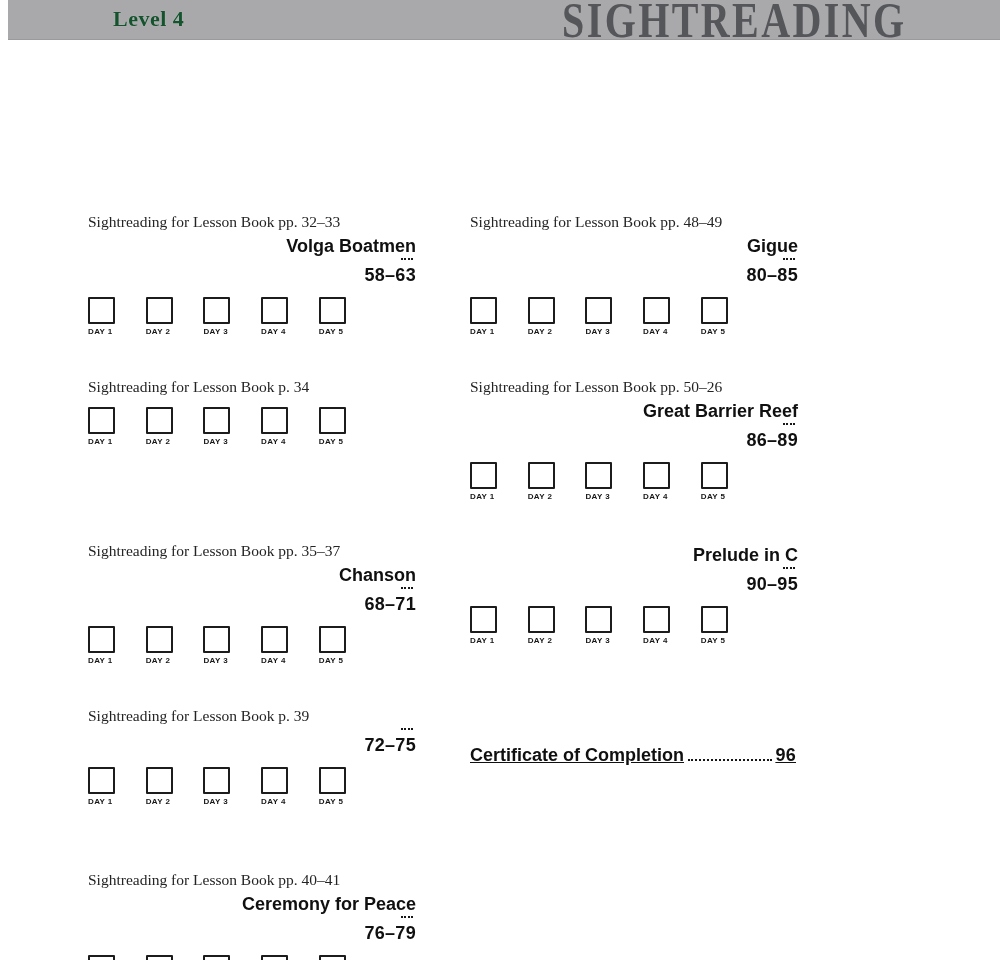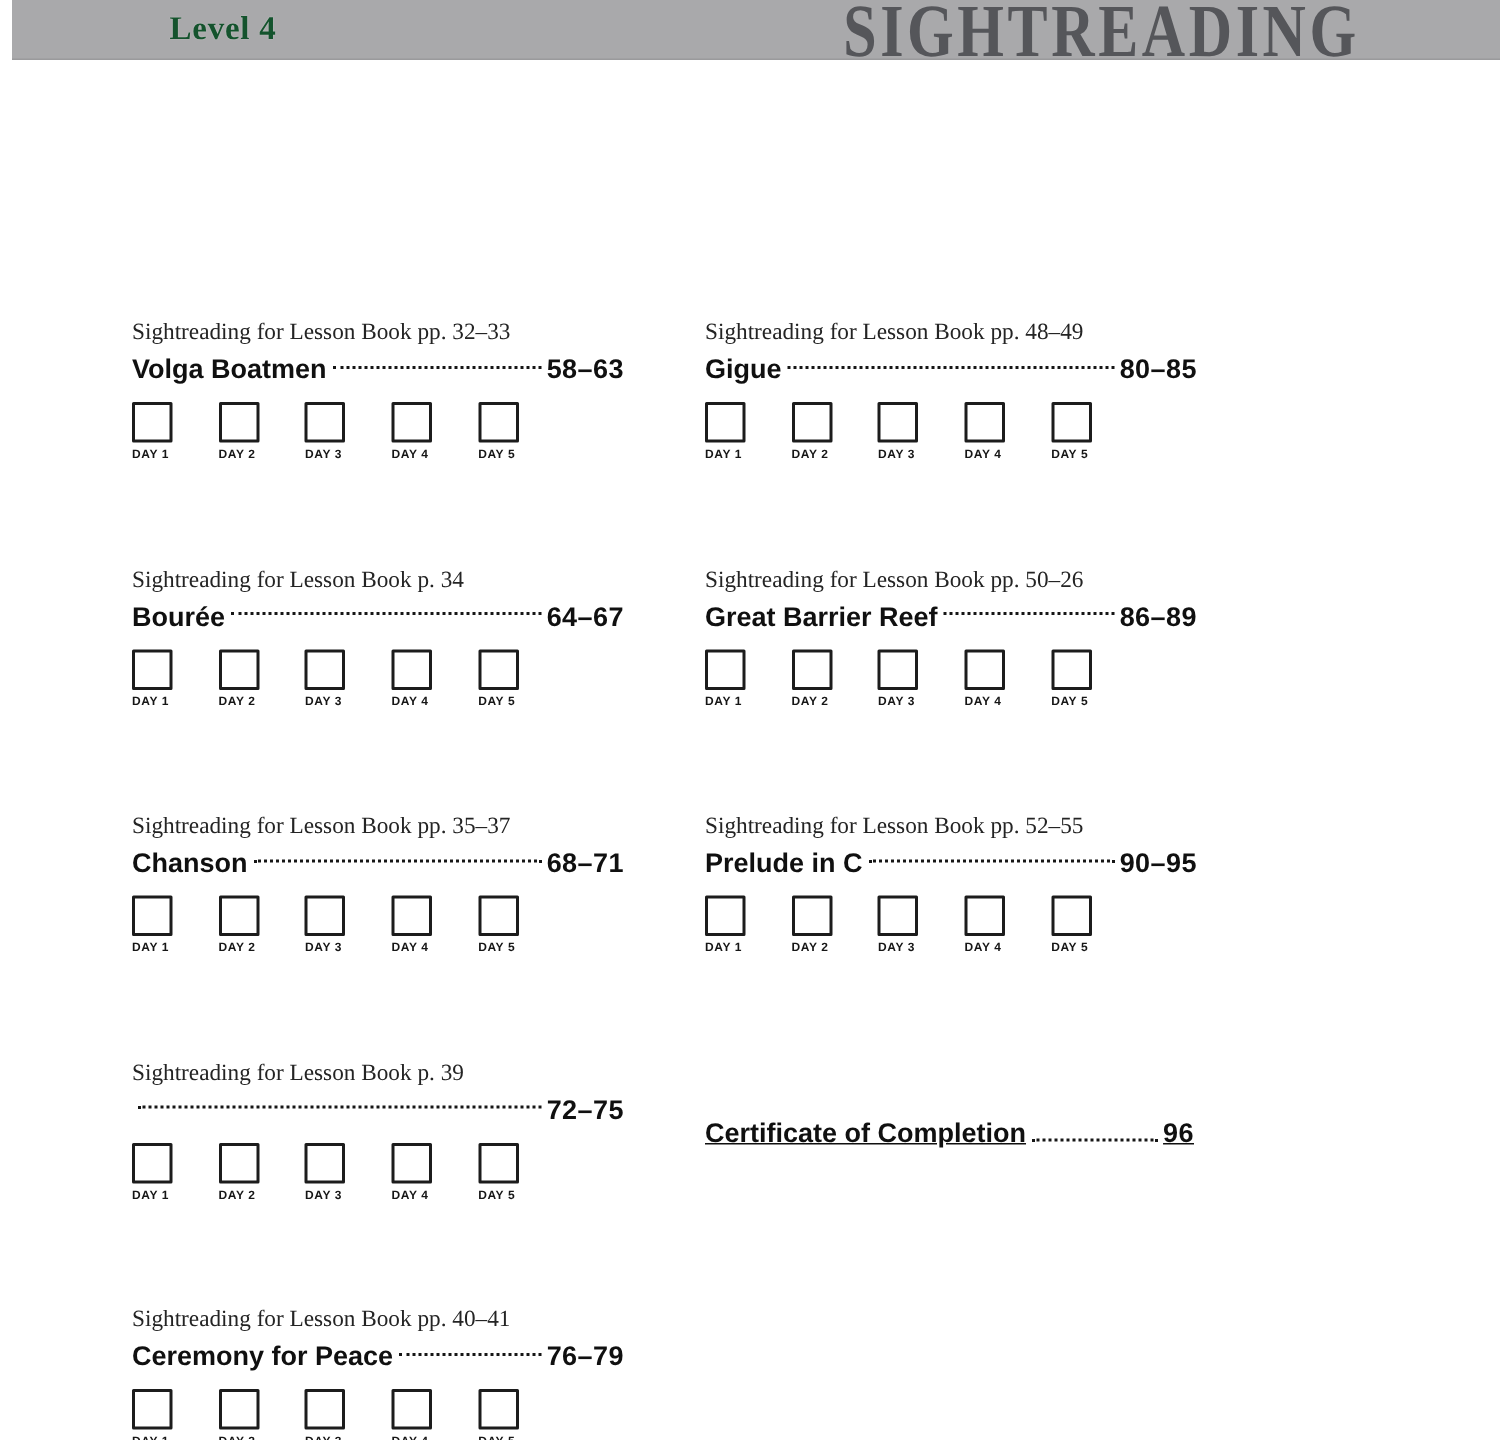--- a/index.html
+++ b/index.html
@@ -38,23 +38,23 @@
   .col{position:absolute;top:212px;width:328px;}
   #col-left{left:88px;}
   #col-right{left:470px;}
   .entry{height:164.6px;}
   .entry-heading{
     font-family:"Liberation Serif",serif;
     font-size:15.5px;line-height:20px;color:#242424;
     white-space:nowrap;
   }
   .entry-title-line{
-    display:flex;align-items:center;
+    display:flex;align-items:flex-end;
     font-weight:bold;font-size:18px;line-height:24px;
-    margin-top:2px;color:#101010;white-space:nowrap;
+    margin-top:2px;color:#101010;white-space:nowrap;flex-direction:column;
   }
   .leader{
     flex:1;border-bottom:2.5px dotted #161616;
     margin:0 3px 3px 4px;min-width:12px;
   }
   .entry-pages{font-weight:bold;letter-spacing:.3px;}
   
   .checkbox-row{display:flex;margin-top:10px;}
   .day-cell{width:57.7px;flex:0 0 auto;}
   .day-box{
@@ -107,25 +107,20 @@
           <div class="day-label">DAY 4</div>
         </div>
         <div class="day-cell">
           <div class="day-box"></div>
           <div class="day-label">DAY 5</div>
         </div>
       </div>
   </div>
     <div class="entry">
     <div class="entry-heading">Sightreading for Lesson Book p. 34</div>
-    <div class="entry-title-line">
-      <span class="entry-title">Bourée</span>
-      <span class="leader"></span>
-      <span class="entry-pages">64–67</span>
-    </div>
     <div class="checkbox-row">
         <div class="day-cell">
           <div class="day-box"></div>
           <div class="day-label">DAY 1</div>
         </div>
         <div class="day-cell">
           <div class="day-box"></div>
           <div class="day-label">DAY 2</div>
         </div>
         <div class="day-cell">
@@ -287,21 +282,20 @@
           <div class="day-box"></div>
           <div class="day-label">DAY 4</div>
         </div>
         <div class="day-cell">
           <div class="day-box"></div>
           <div class="day-label">DAY 5</div>
         </div>
       </div>
   </div>
     <div class="entry">
-    <div class="entry-heading">Sightreading for Lesson Book pp. 52–55</div>
     <div class="entry-title-line">
       <span class="entry-title">Prelude in C</span>
       <span class="leader"></span>
       <span class="entry-pages">90–95</span>
     </div>
     <div class="checkbox-row">
         <div class="day-cell">
           <div class="day-box"></div>
           <div class="day-label">DAY 1</div>
         </div>

